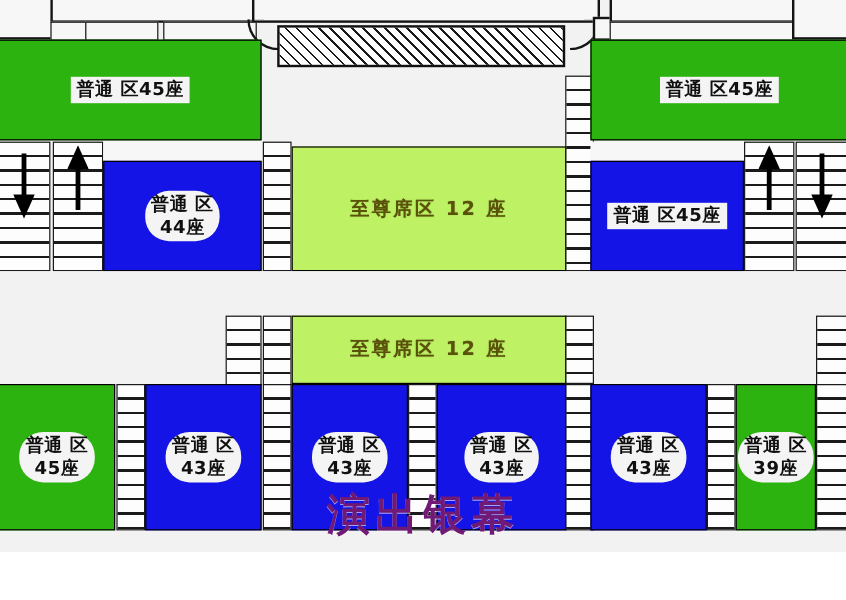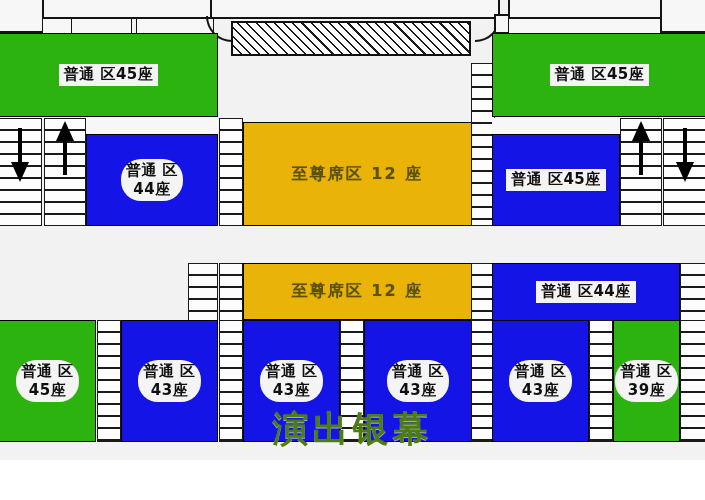--- a/index.html
+++ b/index.html
@@ -23,21 +23,21 @@
   .zone {
     position: absolute;
     box-sizing: border-box;
     border: 1px solid #000000;
     display: flex;
     align-items: center;
     justify-content: center;
   }
   .zone.green  { background: #2cb30f; }
   .zone.blue   { background: #1414e6; }
-  .zone.yellow { background: #eab308; }
+  .zone.yellow { background: #bef264; }
 
   .zone-label {
     background: #f4f4f4;
     color: #101010;
     font-size: 15px;
     font-weight: 700;
     line-height: 1.12;
     letter-spacing: 0.5px;
     text-align: center;
     padding: 2px 5px 3px 5px;
@@ -113,21 +113,21 @@
     background: transparent;
   }
 
   
   #screen-caption {
     position: absolute;
     left: 0;
     right: 0;
     bottom: 6px;
     text-align: center;
-    color: #4d7c0f;
+    color: #701a75;
     font-size: 36px;
     font-weight: 700;
     letter-spacing: 4px;
     font-family: "DejaVu Sans", "Liberation Sans", sans-serif;
     text-shadow: 0 1px 0 rgba(255,255,255,.6);
   }
 
   
   #mid-corridor {
     position: absolute;
@@ -256,23 +256,20 @@
 
   <div class="stairs" style="left:340px; top:320px; width:24px; height:122px;"></div>
 
   <div class="zone blue" style="left:364px; top:320px; width:108px; height:122px;">
     <span class="zone-label two-line">普通  区
 43座</span>
   </div>
 
   <div class="stairs" style="left:471px; top:320px; width:24px; height:122px;"></div>
 
-  <div class="zone blue" style="left:492px; top:263px; width:188px; height:58px;">
-    <span class="zone-label">普通  区44座</span>
-  </div>
 
   <div class="stairs" style="left:680px; top:263px; width:27px; height:58px;"></div>
 
   <div class="zone blue" style="left:492px; top:320px; width:97px; height:122px;">
     <span class="zone-label two-line">普通  区
 43座</span>
   </div>
 
   <div class="stairs" style="left:589px; top:320px; width:24px; height:122px;"></div>
 

